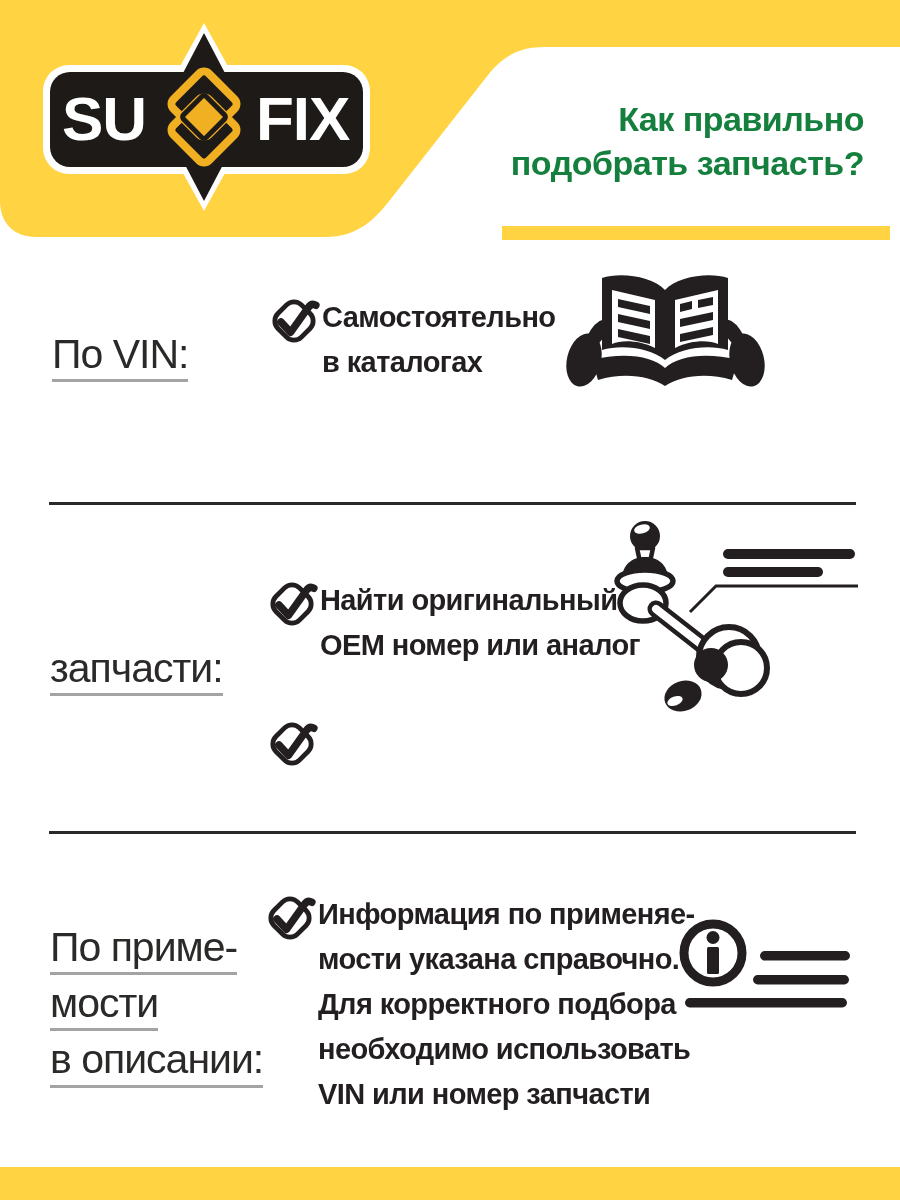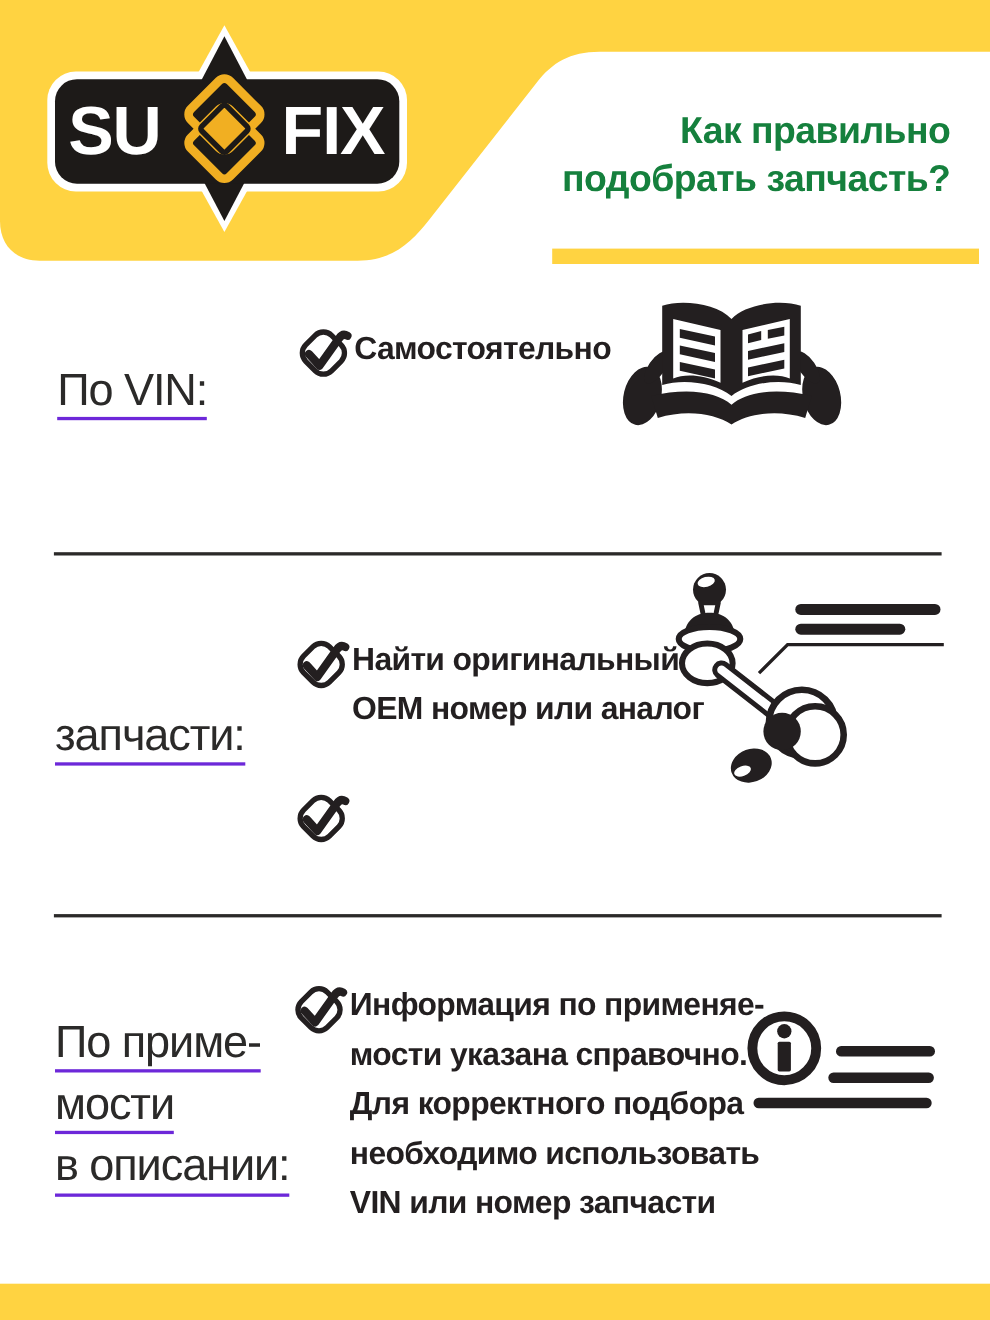--- a/index.html
+++ b/index.html
@@ -4,21 +4,21 @@
 <style>
   html,body{margin:0;padding:0;background:#e8e8e8;}
   .page{position:relative;width:900px;height:1200px;background:#ffffff;overflow:hidden;
         font-family:"Liberation Sans","DejaVu Sans",sans-serif;margin:0 auto;}
   .abs{position:absolute;}
   
   .hero-title{position:absolute;top:97px;right:36px;width:480px;text-align:right;
               font-size:34px;line-height:44px;font-weight:bold;color:#15803d;letter-spacing:-0.5px;}
   
   .heading{position:absolute;color:#2b2a29;font-size:41px;letter-spacing:-1px;line-height:0.98;}
-  .heading .hline{display:table;padding-bottom:5px;border-bottom:3px solid #6d28d9;margin-bottom:8px;white-space:nowrap;}
+  .heading .hline{display:table;padding-bottom:5px;border-bottom:3px solid #a3a3a3;margin-bottom:8px;white-space:nowrap;}
   
   .item{position:absolute;display:flex;align-items:flex-start;}
   .check{width:56px;height:56px;flex:0 0 56px;color:#231f20;}
   .item-text{margin-left:0;font-size:29px;font-weight:bold;letter-spacing:-0.6px;
              line-height:45px;color:#231f20;white-space:nowrap;padding-top:2px;}
   .item-text span{display:block;}
   .divider{position:absolute;left:49px;width:807px;height:3px;background:#2b2a29;}
   .footer-bar{position:absolute;left:0;bottom:0;width:900px;height:33px;}
 </style>
 </head>
@@ -62,20 +62,21 @@
   <div class="heading" style="left:52px;top:334px">
     <span class="hline">По VIN:</span>
   </div>
 
   <div class="item" style="left:266px;top:293px">
     <svg class="check" viewBox="0 0 64 64">
         <use href="#check-sym"></use>
       </svg>
     <div class="item-text">
       <span>Самостоятельно</span>
+      <span>в каталогах</span>
     </div>
   </div>
 
 
   <svg class="abs" style="left:558px;top:268px" width="215" height="125" viewBox="0 0 215 125">
     <g fill="#231f20">
       <ellipse cx="26" cy="92" rx="17" ry="27" transform="rotate(14 26 92)"></ellipse>
       <ellipse cx="39" cy="66" rx="7.5" ry="17" transform="rotate(35 39 66)"></ellipse>
       <ellipse cx="189" cy="92" rx="17" ry="27" transform="rotate(-14 189 92)"></ellipse>
       <ellipse cx="176" cy="66" rx="7.5" ry="17" transform="rotate(-35 176 66)"></ellipse>

